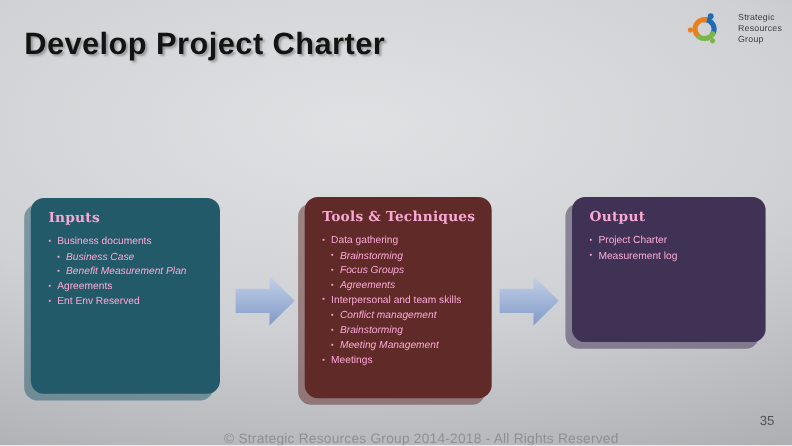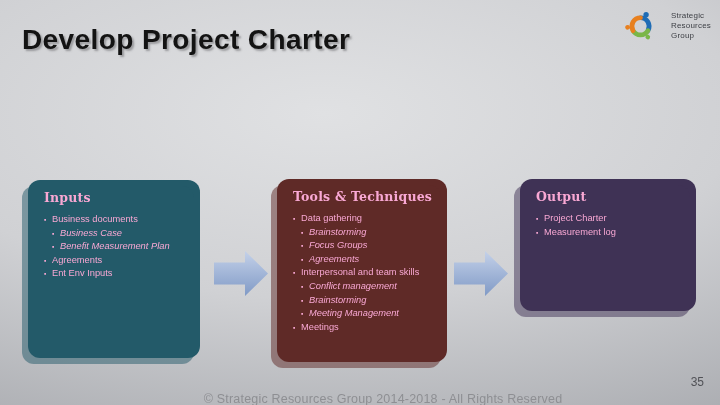--- a/index.html
+++ b/index.html
@@ -171,21 +171,21 @@
         <li class="li level-2 italic">
           <span class="bullet">▪</span>
           <span>Benefit Measurement Plan</span>
         </li>
         <li class="li level-1">
           <span class="bullet">▪</span>
           <span>Agreements</span>
         </li>
         <li class="li level-1">
           <span class="bullet">▪</span>
-          <span>Ent Env Inputs</span>
+          <span>Ent Env Reserved</span>
         </li>
       </ul>
   </section>
 
   <svg class="arrow arrow-1" viewBox="0 0 54 47">
     <path d="M0 12.5 H31 V1 L54 23.5 L31 46 V34.5 H0 Z" fill="url(#arrowGrad)"></path>
   </svg>
 
   <section class="box box-tools" style="--box-color: #5f2a27;">
     <h2 class="box-title">Tools &amp; Techniques</h2>

